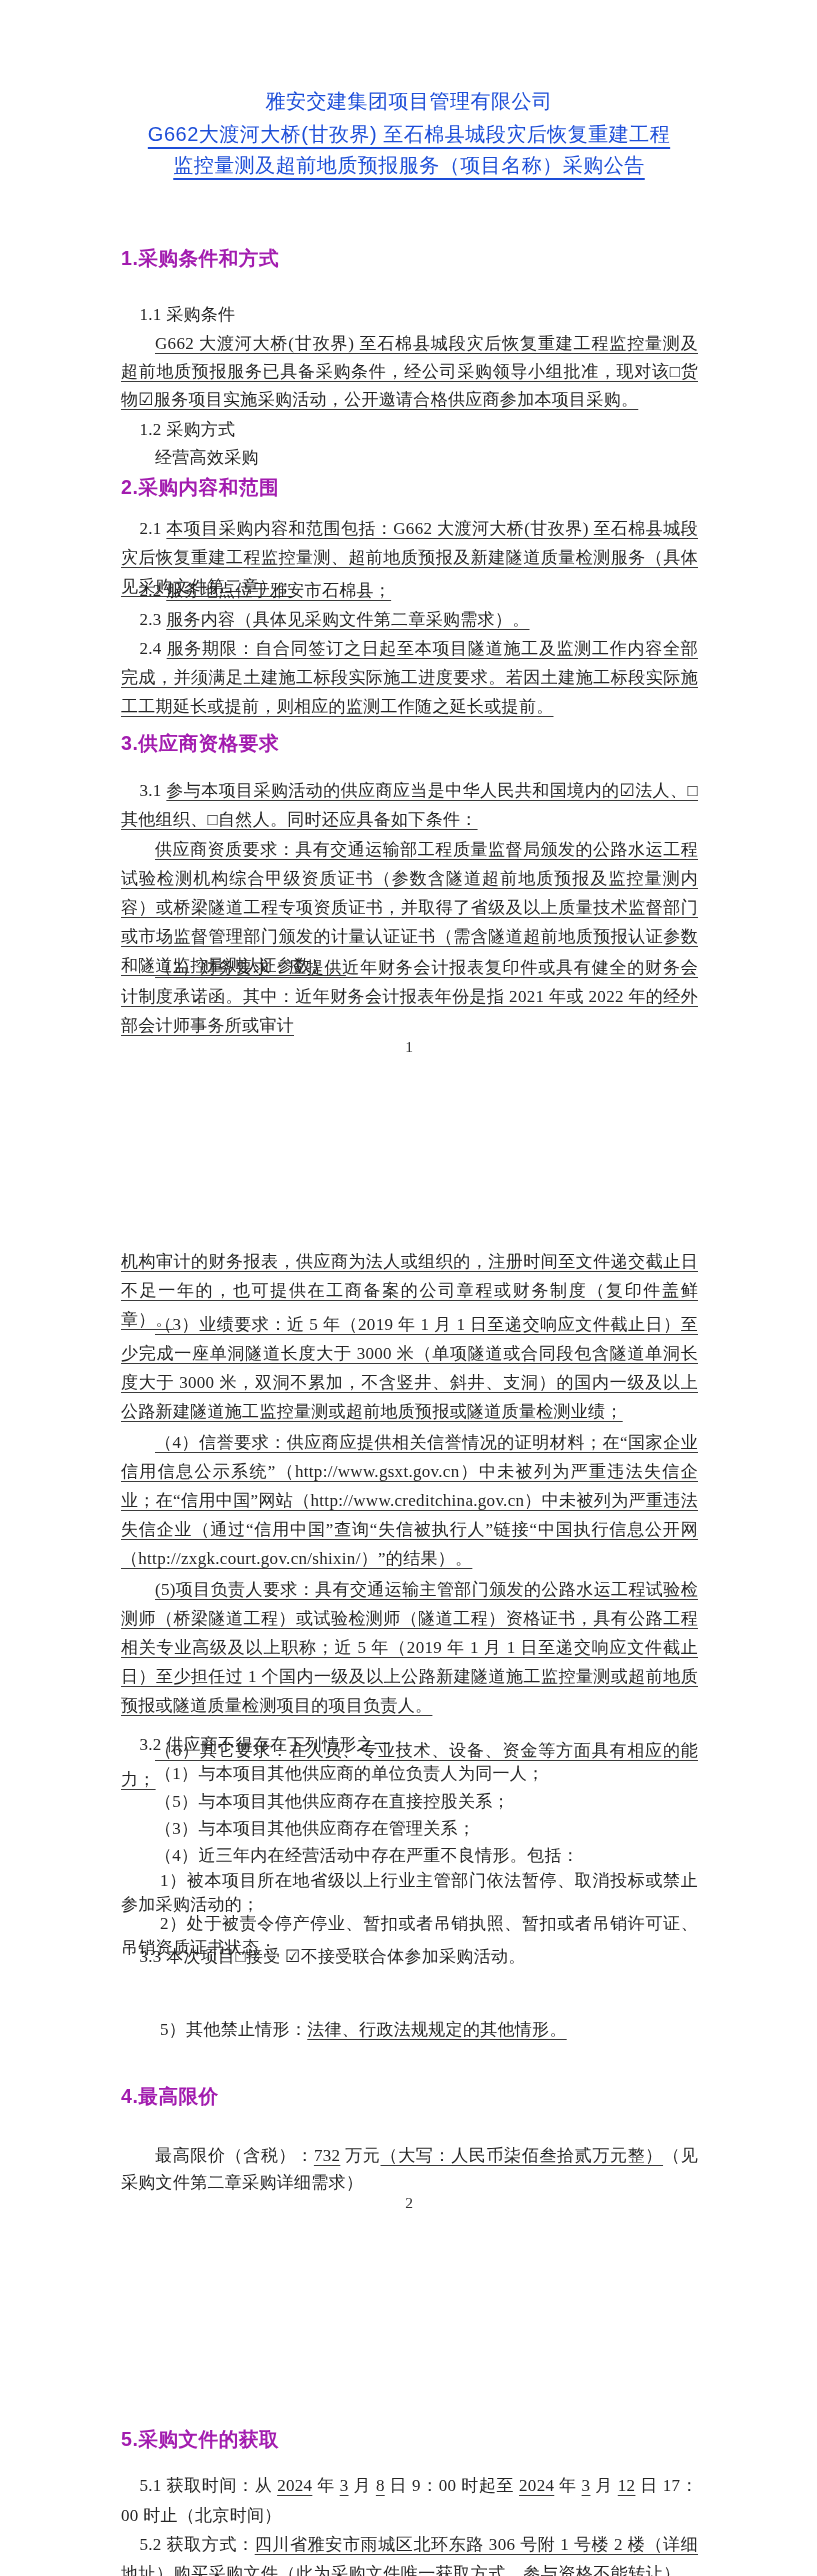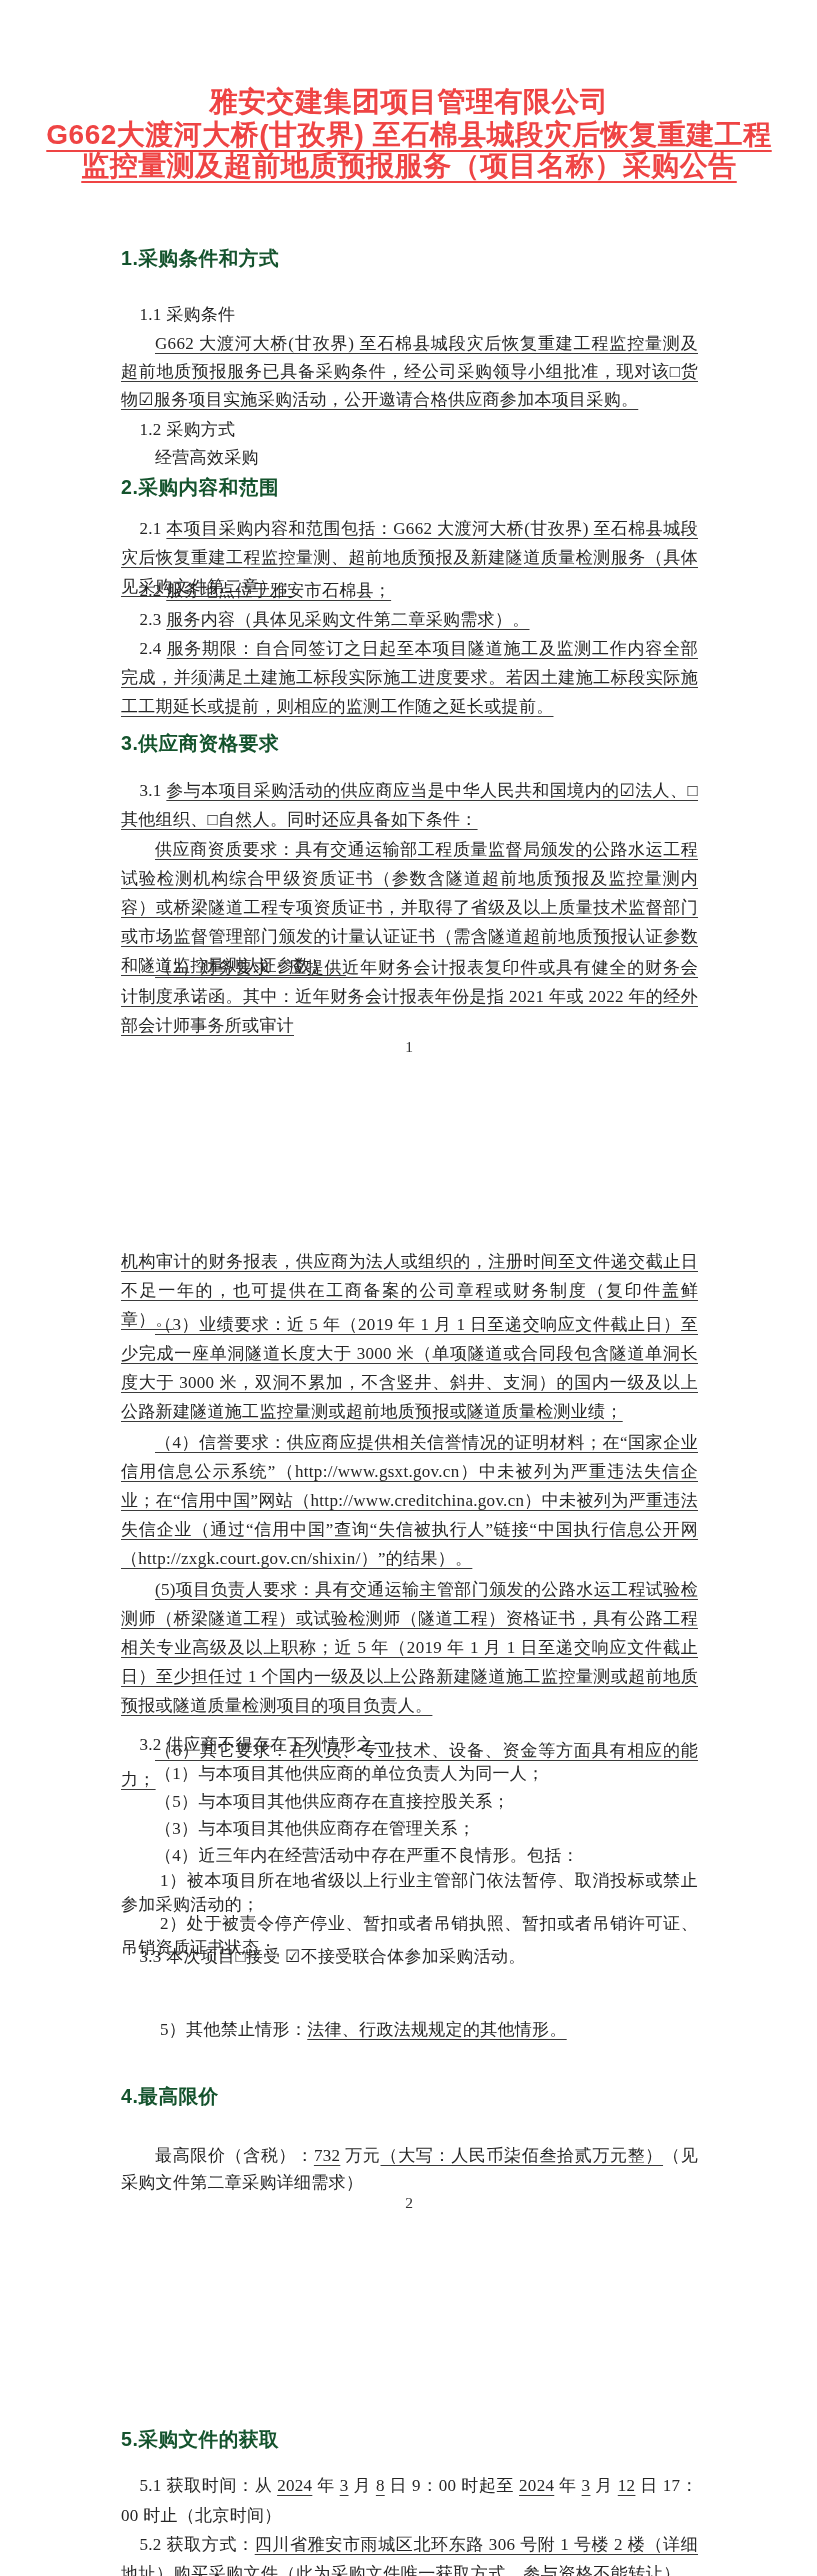--- a/index.html
+++ b/index.html
@@ -1,24 +1,24 @@
 <!DOCTYPE html>
 <html style="font-size:8.2px"><head>
 <meta charset="utf-8">
 <style>
   html,body{margin:0;padding:0;background:#ffffff;}
   .canvas{position:relative;width:818px;height:3468px;background:#ffffff;overflow:hidden;
           font-family:"Liberation Serif",serif;color:#262626;}
   .blk{position:absolute;left:121px;width:577px;font-size:17px;line-height:29px;
        text-align:justify;letter-spacing:0.3px;}
   .center{left:0;width:818px;text-align:center;}
-  .title{font-family:"Liberation Sans",sans-serif;font-weight:bold;font-size:28px;color:#ef4444;
+  .title{font-family:"Liberation Sans",sans-serif;font-weight:normal;font-size:20px;color:#1d4ed8;
          line-height:29px;letter-spacing:0.5px;}
   .t-u{text-decoration:underline;text-underline-offset:6.2px;text-decoration-thickness:1.5px;}
-  .hd{font-family:"Liberation Sans",sans-serif;font-weight:bold;font-size:19.6px;color:#14532d;
+  .hd{font-family:"Liberation Sans",sans-serif;font-weight:bold;font-size:19.6px;color:#a21caf;
       line-height:25px;letter-spacing:0.5px;text-align:left;}
   .u{text-decoration:underline;text-underline-offset:4.1px;text-decoration-thickness:1px;
      text-decoration-color:#3a3a3a;}
   .ind36{text-indent:18.5px;}
   .ind66{text-indent:34px;}
   .ind76{text-indent:39px;}
   .lh46{line-height:24px;}
   .lh52{line-height:27px;}
   .lh54{line-height:28px;}
   .lh56{line-height:29px;}

